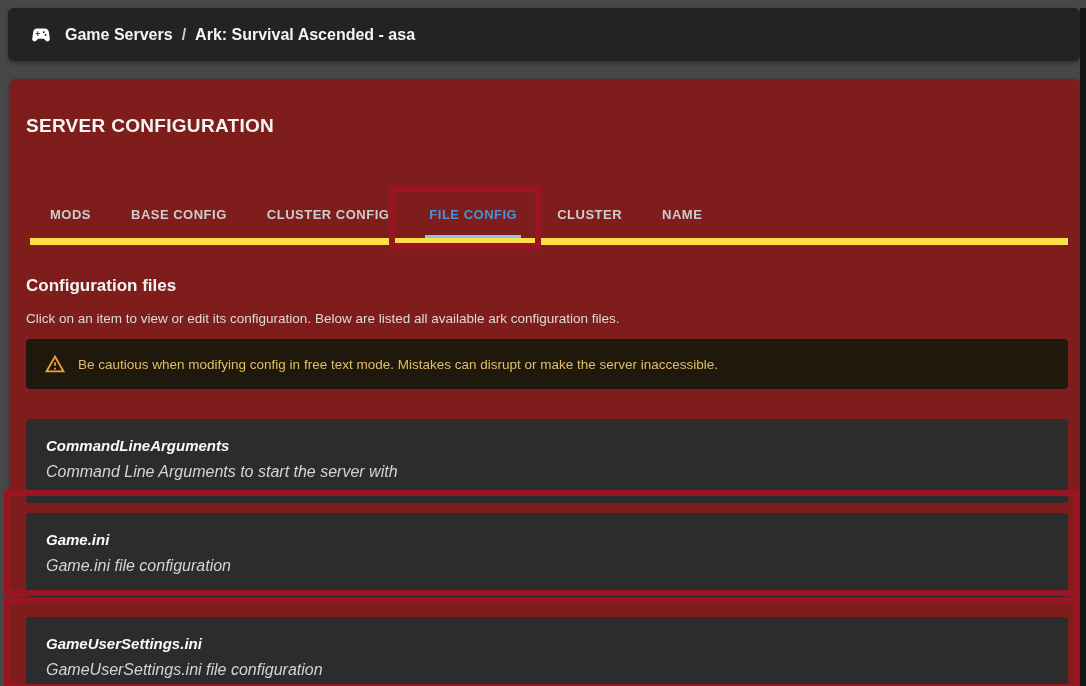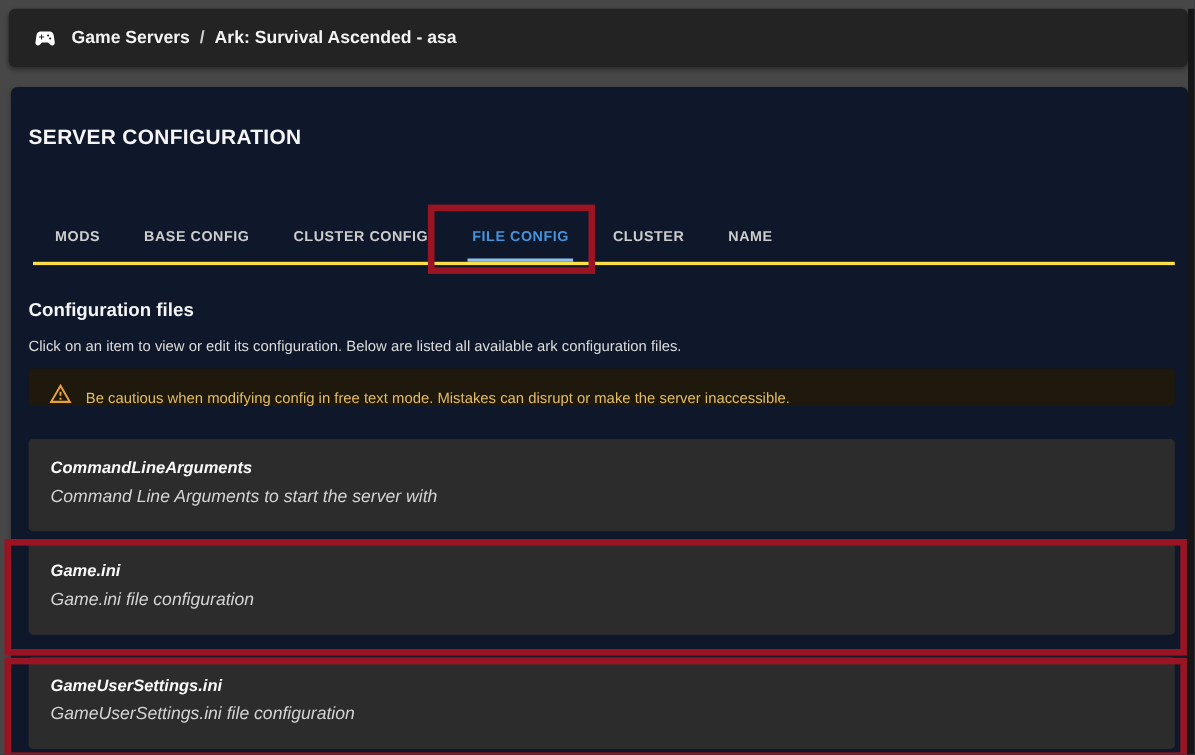--- a/index.html
+++ b/index.html
@@ -11,42 +11,42 @@
     background:#232323;border-radius:6px;display:flex;align-items:center;
     box-shadow:0 2px 4px rgba(0,0,0,.35);}
   .gamepad{margin-left:22px;display:flex;align-items:center;}
   .breadcrumb{margin-left:13px;display:flex;align-items:center;gap:9px;
     font-size:16px;color:#f4f4f4;font-weight:bold;}
   .crumb{cursor:pointer;}
   .sep{color:#cfcfcf;}
 
   
   .panel{position:absolute;left:10px;top:79px;width:1070px;height:607px;
-    background:#0f172a;border-radius:6px 6px 0 0;box-sizing:border-box;
+    background:#7f1d1d;border-radius:6px 6px 0 0;box-sizing:border-box;
     padding:0 12px 0 16px;box-shadow:0 2px 5px rgba(0,0,0,.35);}
   .page-title{margin:35px 0 0 0;font-size:19px;line-height:23px;font-weight:bold;
     color:#f5f5f5;letter-spacing:.3px;}
 
   
   .tabs{margin:53px 0 0 4px;height:48px;display:flex;align-items:stretch;
-    border-bottom:3px solid #fde047;}
+    border-bottom:7px solid #fde047;}
   .tab{position:relative;background:none;border:none;padding:0 20px;
     font-family:inherit;font-size:13px;font-weight:bold;letter-spacing:.5px;
     color:#cdcdcd;cursor:pointer;display:flex;align-items:center;}
   .tab.active{color:#4793da;}
   .tab.active::after{content:"";position:absolute;left:16px;right:16px;bottom:0;
     height:3px;background:#8cc0ee;}
 
   .section-heading{margin:30px 0 0 0;font-size:17px;line-height:21px;
     font-weight:bold;color:#f5f5f5;}
   .section-desc{margin:14px 0 0 0;font-size:13.5px;line-height:17px;color:#dcdcdc;}
 
   
-  .alert{margin-top:12px;height:34px;background:#1f180c;border-radius:4px;
-    display:flex;align-items:flex-end;}
+  .alert{margin-top:12px;height:50px;background:#1f180c;border-radius:4px;
+    display:flex;align-items:center;}
   .alert-icon{margin-left:18px;display:flex;align-items:center;}
   .alert-text{margin-left:12px;font-size:13.5px;color:#e1bd67;}
 
   
   .file-list{margin-top:30px;}
   .file-item{background:#2c2c2c;border-radius:4px;height:84px;box-sizing:border-box;
     padding:17px 20px 0 20px;cursor:pointer;font-style:italic;}
   .file-item + .file-item{margin-top:10px;}
   .file-item:nth-child(3){margin-top:20px;}
   .file-name{font-size:15px;line-height:20px;font-weight:bold;color:#fafafa;}

